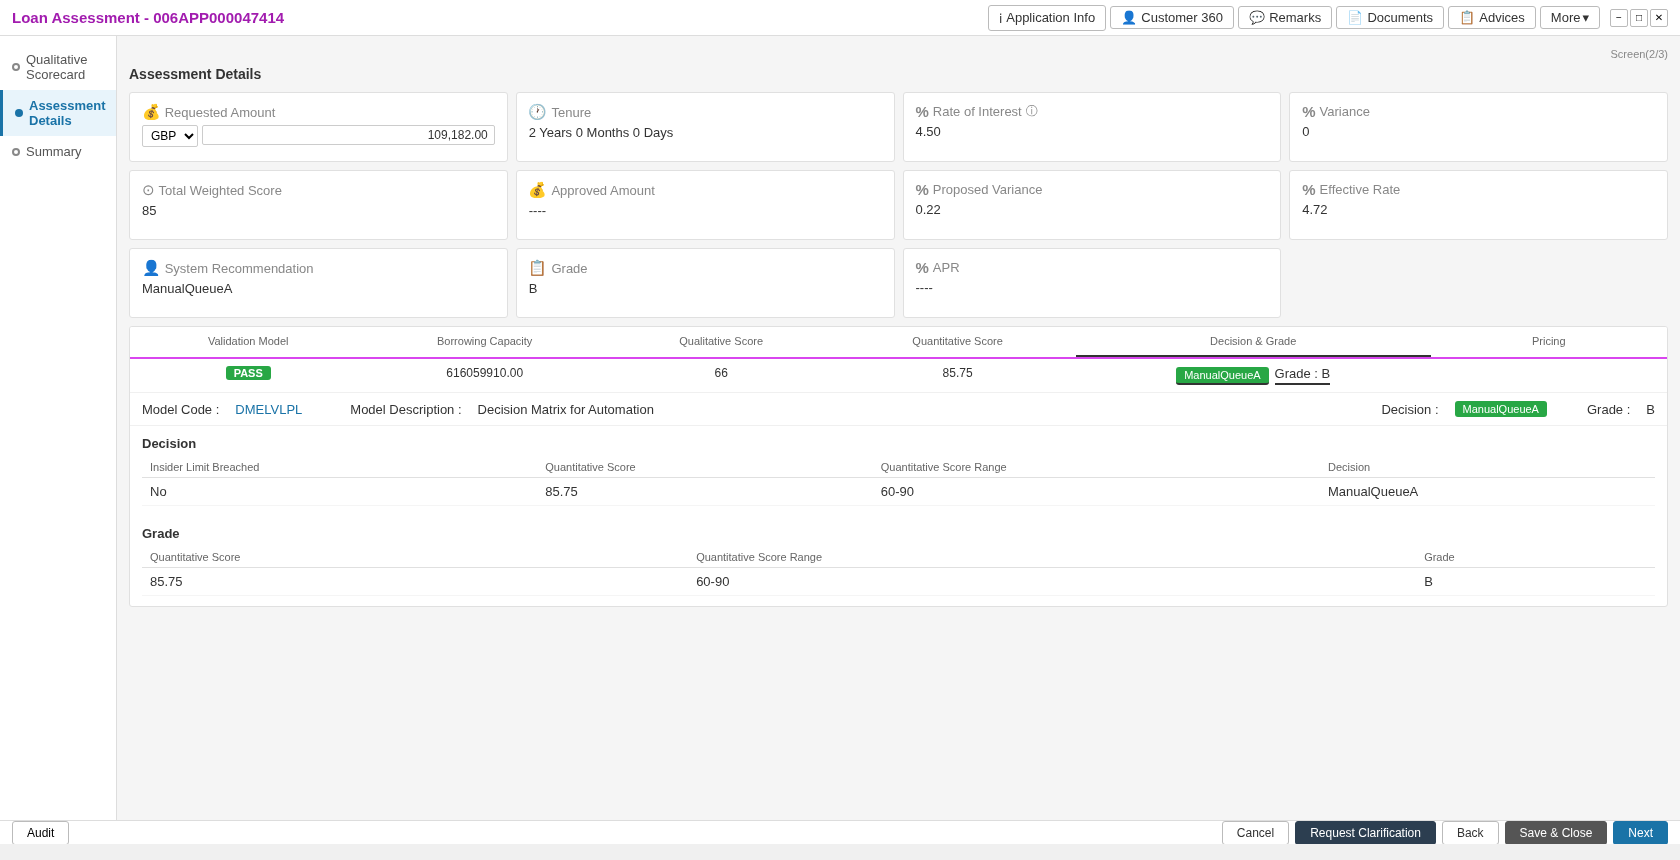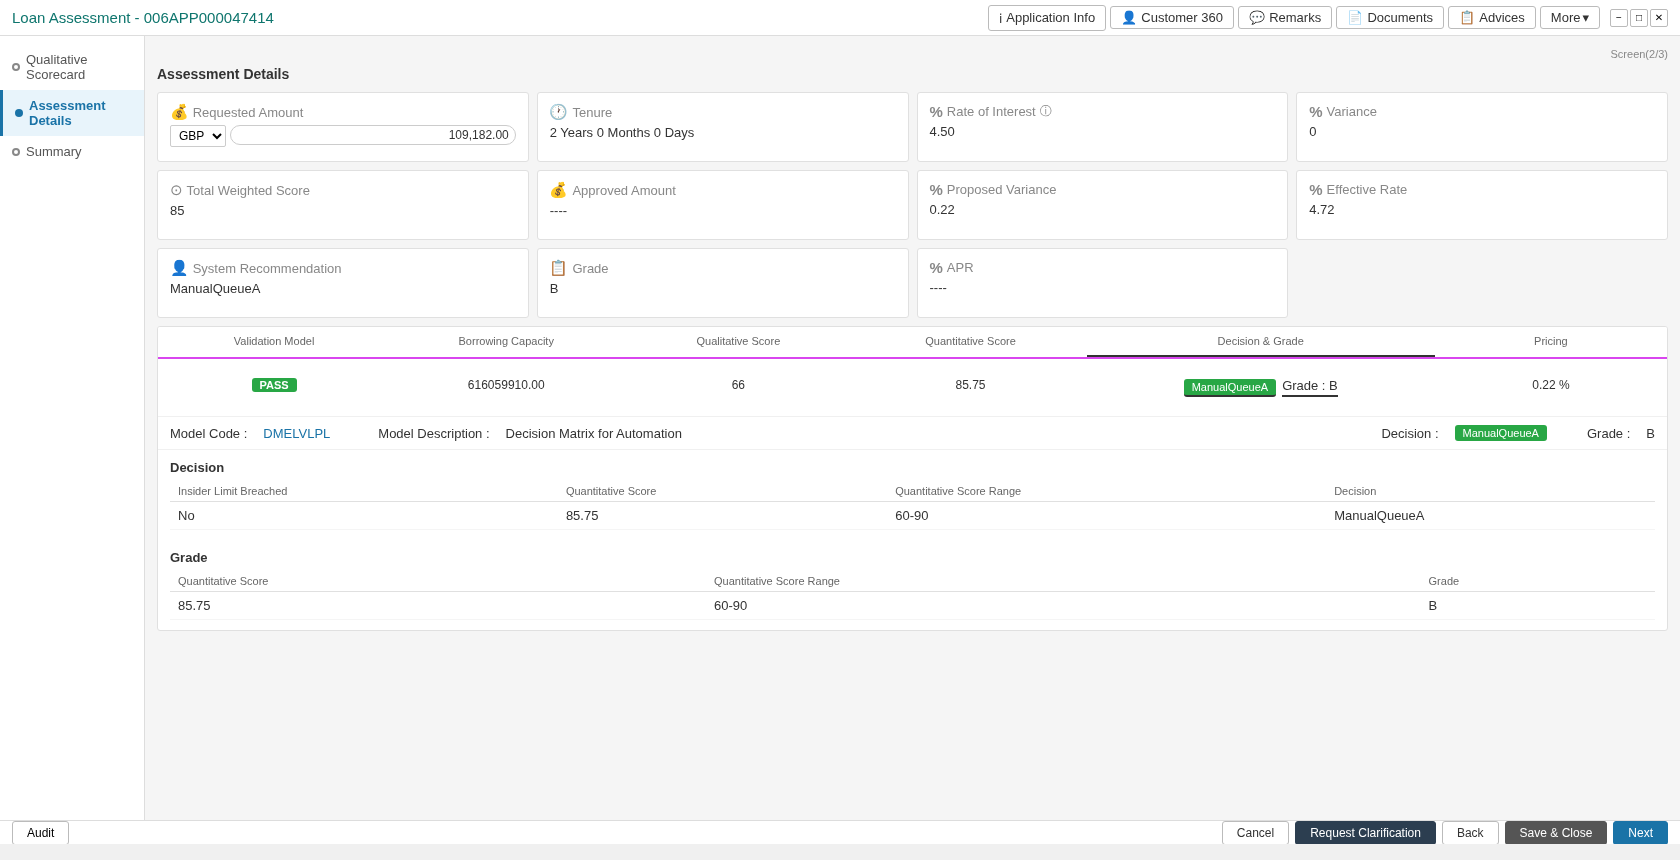--- a/index.html
+++ b/index.html
@@ -1,31 +1,31 @@
 <!DOCTYPE html>
 <html><head>
   <meta charset="utf-8">
   <style>
     * { box-sizing: border-box; margin: 0; padding: 0; font-family: Arial, sans-serif; font-size: 13px; }
     body { background: #f0f0f0; color: #333; }
 
     
     .header { background: #fff; border-bottom: 1px solid #ddd; display: flex; align-items: center; justify-content: space-between; padding: 0 12px; height: 36px; }
-    .header-title { font-size: 15px; font-weight: normal; color: #0f766e; text-align: right; }
+    .header-title { font-size: 15px; font-weight: bold; color: #a21caf; text-align: right; }
     .header-actions { display: flex; align-items: center; gap: 4px; }
     .header-btn { background: #fff; border: 1px solid #bbb; border-radius: 3px; padding: 3px 10px; font-size: 12px; cursor: pointer; display: flex; align-items: center; gap: 4px; color: #333; }
     .more-btn { display: flex; gap: 2px; }
     .window-controls { display: flex; gap: 2px; margin-left: 6px; }
     .win-btn { border: 1px solid #bbb; background: #fff; border-radius: 2px; width: 18px; height: 18px; cursor: pointer; font-size: 10px; display: flex; align-items: center; justify-content: center; }
 
     
     .main-layout { display: flex; height: calc(860px - 36px - 40px); }
 
     
-    .sidebar { width: 145px; background: #fff; border-right: 1px solid #ddd; padding: 8px 0; flex-shrink: 0; }
+    .sidebar { width: 117px; background: #fff; border-right: 1px solid #ddd; padding: 8px 0; flex-shrink: 0; }
     .sidebar-item { padding: 8px 12px; cursor: pointer; display: flex; align-items: center; gap: 6px; font-size: 12px; color: #555; }
     .sidebar-item.active { background: #e8f4fb; color: #1a73a7; border-left: 3px solid #1a73a7; font-weight: bold; }
     .sidebar-item .dot { width: 8px; height: 8px; border-radius: 50%; background: #1a73a7; flex-shrink: 0; }
     .sidebar-item .circle-icon { width: 8px; height: 8px; border-radius: 50%; border: 2px solid #888; flex-shrink: 0; }
 
     
     .content { flex: 1; overflow: auto; padding: 12px; background: #f5f5f5; }
 
     
     .section-title { font-size: 14px; font-weight: bold; color: #333; margin-bottom: 10px; }
@@ -34,28 +34,28 @@
     .cards-grid { display: grid; grid-template-columns: 1fr 1fr 1fr 1fr; gap: 8px; margin-bottom: 8px; }
     .card { background: #fff; border: 1px solid #e0e0e0; border-radius: 3px; padding: 10px 12px; min-height: 70px; }
     .card-label { font-size: 11px; color: #888; margin-bottom: 4px; display: flex; align-items: center; gap: 4px; }
     .card-value { font-size: 13px; color: #333; font-weight: 500; }
     .card-header { display: flex; justify-content: space-between; align-items: flex-start; }
     .percent-icon { color: #888; font-weight: bold; font-size: 15px; }
 
     
     .input-row { display: flex; gap: 4px; align-items: flex-start; }
     .currency-select { border: 1px solid #ccc; border-radius: 2px; padding: 2px 4px; font-size: 12px; background: #fff; }
-    .amount-input { border: 1px solid #ccc; border-radius: 10px; padding: 2px 6px; font-size: 12px; flex: 1; color: #333; text-align: right; }
+    .amount-input { border: 1px solid #ccc; border-radius: 2px; padding: 2px 6px; font-size: 12px; flex: 1; color: #333; text-align: right; }
 
     
     .assessment-table-container { background: #fff; border: 1px solid #e0e0e0; border-radius: 3px; padding: 0; margin-top: 8px; overflow: hidden; }
     .table-header-row { display: grid; grid-template-columns: 1fr 1fr 1fr 1fr 1.5fr 1fr; border-bottom: 2px solid #d946ef; background: #fff; }
     .table-header-cell { padding: 8px 12px; font-size: 11px; color: #666; font-weight: normal; text-align: center; }
     .table-data-row { display: grid; grid-template-columns: 1fr 1fr 1fr 1fr 1.5fr 1fr; border-bottom: 1px solid #f0f0f0; background: #fff; }
-    .table-data-cell { padding: 19px 12px; font-size: 12px; text-align: center; color: #333; }
+    .table-data-cell { padding: 7px 12px; font-size: 12px; text-align: center; color: #333; }
     .pass-badge { background: #28a745; color: #fff; border-radius: 3px; padding: 1px 8px; font-size: 11px; font-weight: bold; }
     .manual-queue-badge { background: #28a745; color: #fff; border-radius: 3px; padding: 2px 8px; font-size: 11px; }
     .decision-grade-cell { display: flex; align-items: center; gap: 6px; justify-content: center; }
     .dg-underline { border-bottom: 2px solid #333; padding-bottom: 2px; }
 
     
     .model-info-row { display: flex; align-items: center; gap: 16px; padding: 8px 12px; border-bottom: 1px solid #f0f0f0; font-size: 12px; }
     .model-link { color: #1a73a7; text-decoration: none; cursor: pointer; }
     .decision-badge { background: #28a745; color: #fff; border-radius: 3px; padding: 2px 8px; font-size: 11px; }
 
@@ -280,21 +280,20 @@
         <div class="table-data-cell">
           <span class="pass-badge">PASS</span>
         </div>
         <div class="table-data-cell">616059910.00</div>
         <div class="table-data-cell">66</div>
         <div class="table-data-cell">85.75</div>
         <div class="table-data-cell decision-grade-cell">
           <span class="manual-queue-badge dg-underline">ManualQueueA</span>
           <span class="dg-underline">Grade : B</span>
         </div>
-        <div class="table-data-cell">0.22 %</div>
       </div>
 
       <div class="model-info-row">
         <span>Model Code :</span>
         <a class="model-link">DMELVLPL</a>
         <span style="margin-left:32px;">Model Description :</span>
         <span>Decision Matrix for Automation</span>
         <span style="margin-left:auto;">Decision :</span>
         <span class="decision-badge">ManualQueueA</span>
         <span style="margin-left:24px;">Grade :</span>

